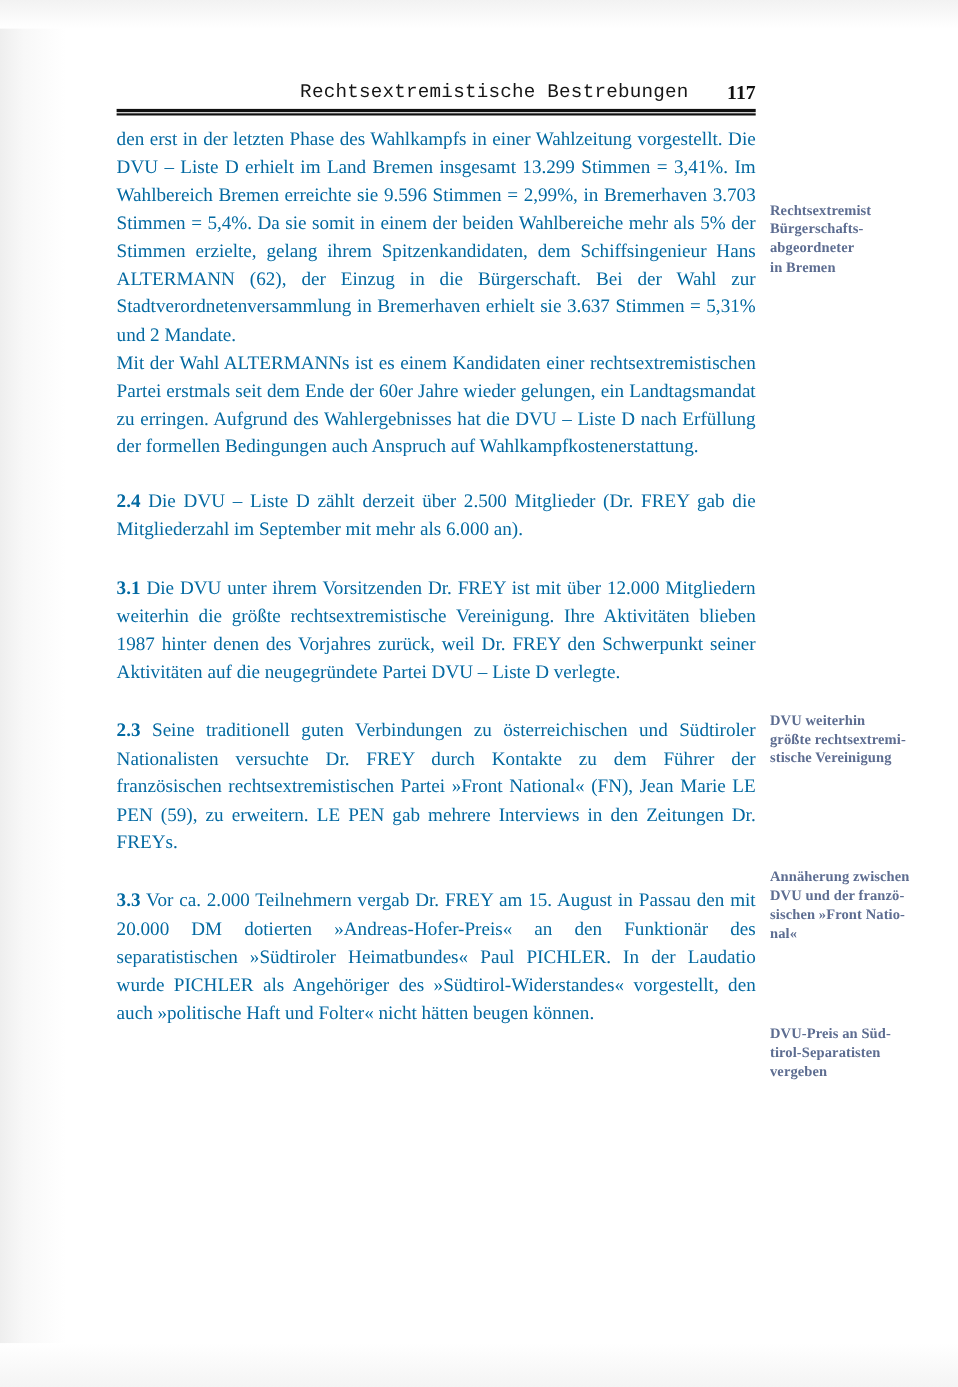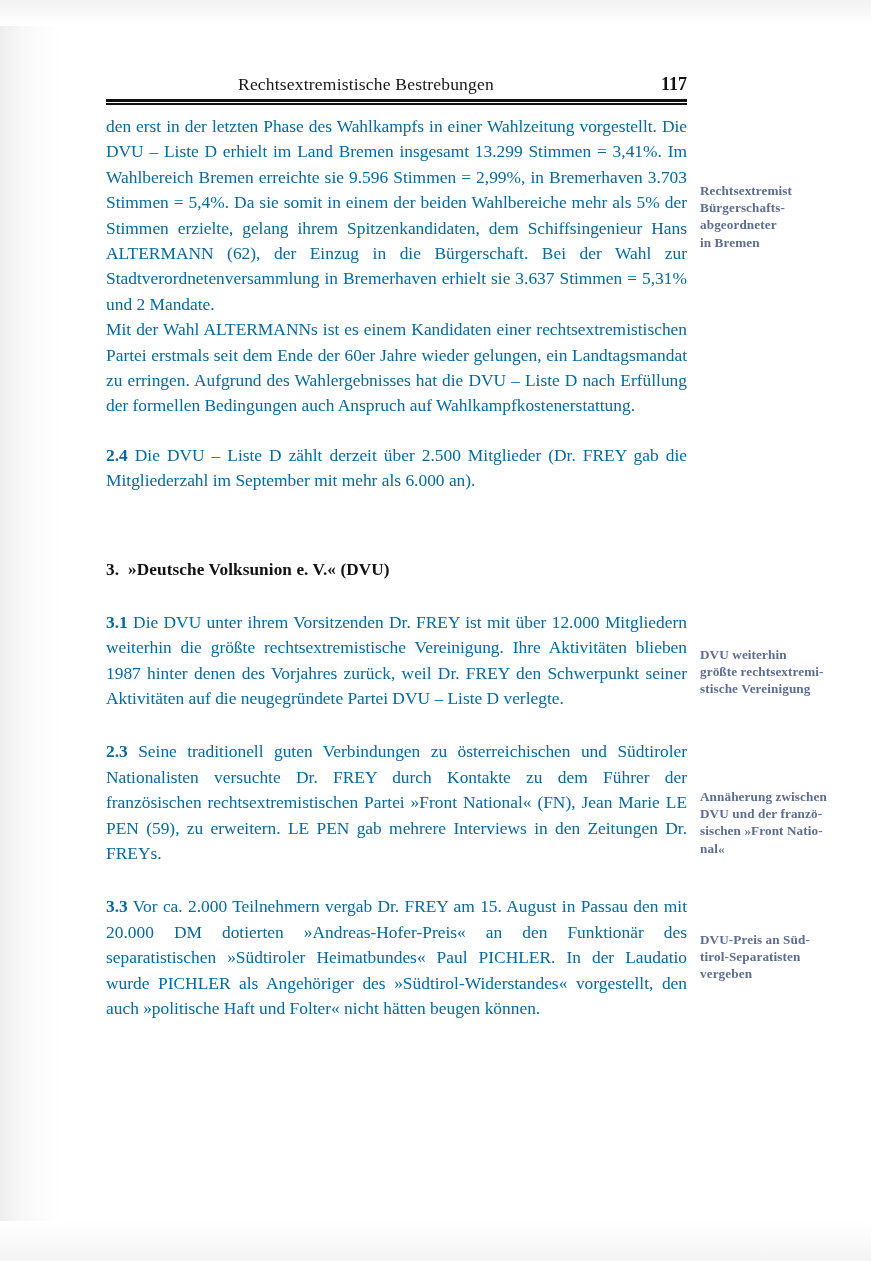--- a/index.html
+++ b/index.html
@@ -52,25 +52,26 @@
     left: 106px;
     top: 74px;
     width: 581px;
     height: 24px;
   }
   .running-head-title {
     position: absolute;
     left: 0;
     top: 0;
     width: 520px;
-    text-align: center;
+    text-align: right;
     font-size: 17.5px;
     letter-spacing: 0.2px;
     white-space: nowrap;
     color: #161616;
+    font-family: Liberation Mono, monospace;
   }
   .running-head-pageno {
     position: absolute;
     right: 0;
     top: 0;
     font-size: 18px;
     font-weight: bold;
     color: #111111;
   }
   .head-rule {
@@ -159,21 +160,20 @@
   </div>
 
   <div class="body-col">
 
     <p class="para">den erst in der letzten Phase des Wahlkampfs in einer Wahlzeitung vorgestellt. Die DVU – Liste D erhielt im Land Bremen insgesamt 13.299 Stimmen = 3,41%. Im Wahlbereich Bremen erreichte sie 9.596 Stimmen = 2,99%, in Bremerhaven 3.703 Stimmen = 5,4%. Da sie somit in einem der beiden Wahlbereiche mehr als 5% der Stimmen erzielte, gelang ihrem Spitzenkandidaten, dem Schiffsingenieur Hans ALTERMANN (62), der Einzug in die Bürgerschaft. Bei der Wahl zur Stadtverordnetenversammlung in Bremerhaven erhielt sie 3.637 Stimmen = 5,31% und 2 Mandate.</p>
 
     <p class="para">Mit der Wahl ALTERMANNs ist es einem Kandidaten einer rechtsextremistischen Partei erstmals seit dem Ende der 60er Jahre wieder gelungen, ein Landtagsmandat zu erringen. Aufgrund des Wahlergebnisses hat die DVU – Liste D nach Erfüllung der formellen Bedingungen auch Anspruch auf Wahlkampfkostenerstattung.</p>
 
     <p class="para gap-top-lg"><span class="secnum">2.4</span><span> Die DVU – Liste D zählt derzeit über 2.500 Mitglieder (Dr. FREY gab die Mitgliederzahl im September mit mehr als 6.000 an).</span></p>
 
-    <h2 class="section-heading"><span class="hnum">3.</span><span>»Deutsche Volksunion e. V.« (DVU)</span></h2>
 
     <p class="para gap-top-md"><span class="secnum">3.1</span><span> Die DVU unter ihrem Vorsitzenden Dr. FREY ist mit über 12.000 Mitgliedern weiterhin die größte rechtsextremistische Vereinigung. Ihre Aktivitäten blieben 1987 hinter denen des Vorjahres zurück, weil Dr. FREY den Schwerpunkt seiner Aktivitäten auf die neugegründete Partei DVU – Liste D verlegte.</span></p>
 
     <p class="para gap-top-md"><span class="secnum">2.3</span><span> Seine traditionell guten Verbindungen zu österreichischen und Südtiroler Nationalisten versuchte Dr. FREY durch Kontakte zu dem Führer der französischen rechtsextremistischen Partei »Front National« (FN), Jean Marie LE PEN (59), zu erweitern. LE PEN gab mehrere Interviews in den Zeitungen Dr. FREYs.</span></p>
 
     <p class="para gap-top-md"><span class="secnum">3.3</span><span> Vor ca. 2.000 Teilnehmern vergab Dr. FREY am 15. August in Passau den mit 20.000 DM dotierten »Andreas-Hofer-Preis« an den Funktionär des separatistischen »Südtiroler Heimatbundes« Paul PICHLER. In der Laudatio wurde PICHLER als Angehöriger des »Südtirol-Widerstandes« vorgestellt, den auch »politische Haft und Folter« nicht hätten beugen können.</span></p>
 
 
   </div>
 

